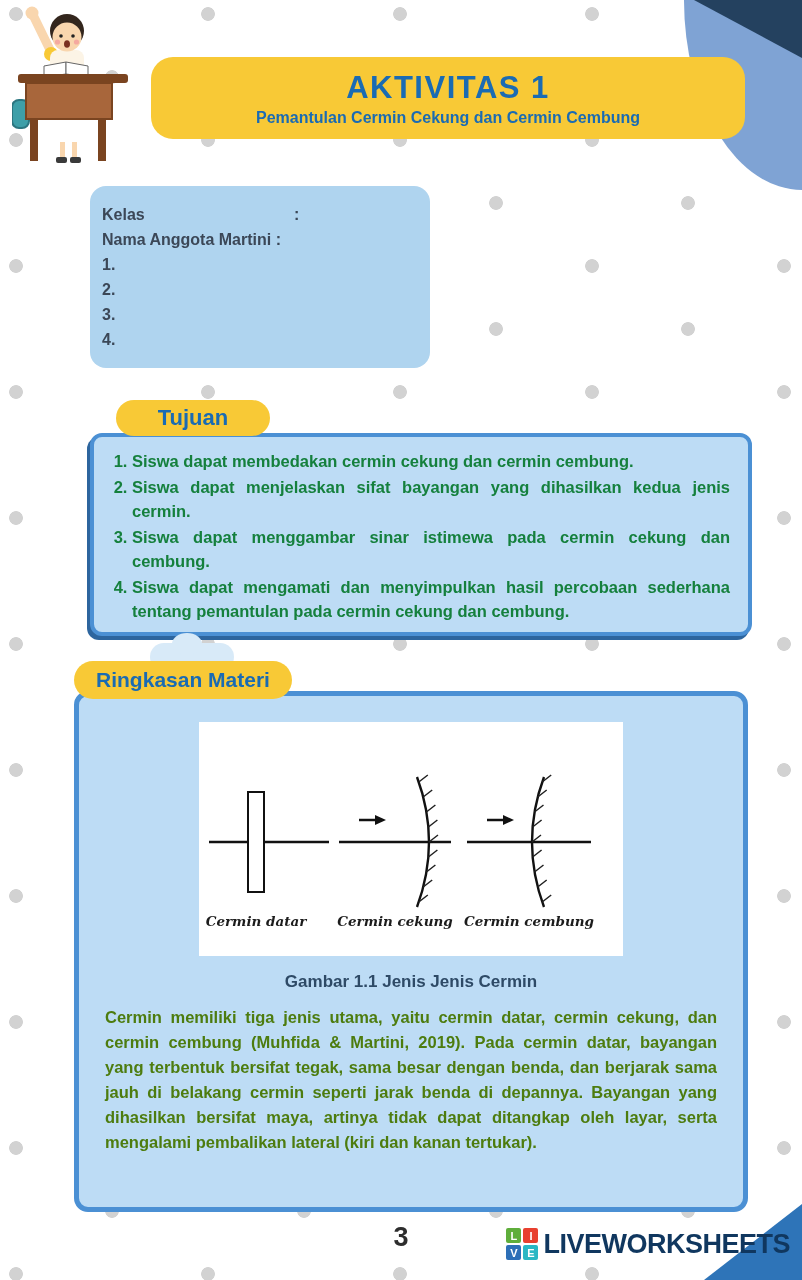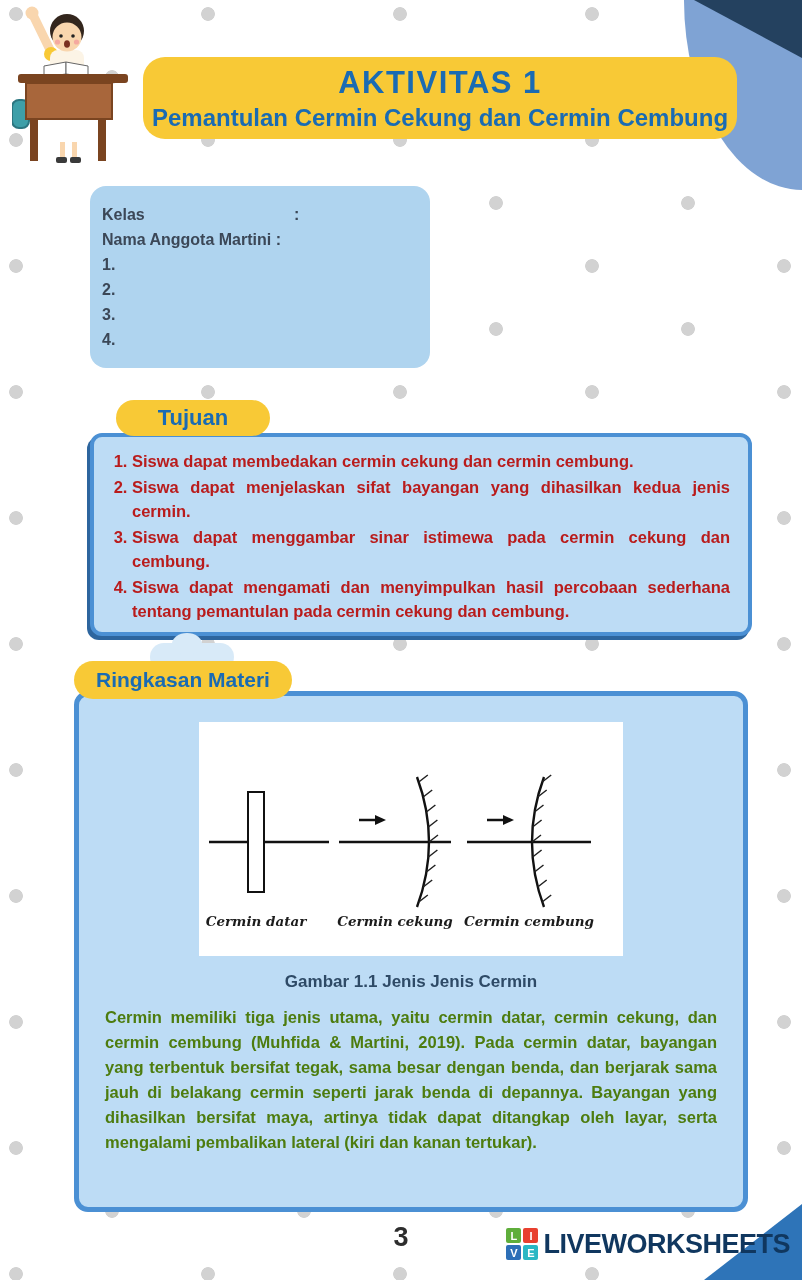--- a/index.html
+++ b/index.html
@@ -20,25 +20,25 @@
   .corner-blue{position:absolute;top:0;right:0;width:118px;height:190px;background:#7FA3D4;
     border-bottom-left-radius:118px 190px;}
   .corner-navy{position:absolute;top:0;right:0;width:0;height:0;
     border-top:58px solid #24415F;border-left:108px solid transparent;}
   .corner-bottom{position:absolute;bottom:0;right:0;width:0;height:0;
     border-bottom:76px solid #2E74B8;border-left:98px solid transparent;}
   
   .kid{position:absolute;left:12px;top:2px;}
   
   .header-banner{
-    position:absolute;left:143px;top:57px;width:594px;height:82px;background:#F8C936;
+    position:absolute;left:151px;top:57px;width:594px;height:82px;background:#F8C936;
     border-radius:22px;display:flex;flex-direction:column;align-items:center;justify-content:center;gap:3px;
   }
   .header-title{font-size:31px;font-weight:800;color:#1A6BB3;letter-spacing:1.5px;}
-  .header-subtitle{font-size:24px;font-weight:800;color:#1A6BB3;}
+  .header-subtitle{font-size:16px;font-weight:800;color:#1A6BB3;}
   
   .kelas-box{
     position:absolute;left:90px;top:186px;width:340px;height:182px;background:#AFD4EF;
     border-radius:16px;padding:16px 12px;box-sizing:border-box;color:#3B4757;
     font-weight:700;font-size:16px;
   }
   .kline{display:flex;height:25px;align-items:center;}
   .klabel{width:192px;}
   .blank{flex:1;height:20px;}
   
@@ -49,21 +49,21 @@
   .pill-tujuan{left:116px;top:400px;width:154px;height:36px;border-radius:18px;font-size:22px;}
   .pill-ringkasan{left:74px;top:661px;width:218px;height:38px;border-radius:19px;font-size:21px;}
   .cloud{position:absolute;left:150px;top:643px;width:84px;height:28px;background:#D8EAF8;border-radius:16px;z-index:2;}
   .cloud::before{content:"";position:absolute;left:22px;top:-10px;width:30px;height:22px;background:#D8EAF8;border-radius:50%;}
   
   .tujuan-box{
     position:absolute;left:90px;top:433px;width:662px;height:203px;background:#BDDCF5;
     border:4px solid #4B90D4;border-radius:12px;box-sizing:border-box;
     box-shadow:-3px 4px 0 #2D659E;padding:13px 18px 10px 12px;
   }
-  .tujuan-box ol{margin:0;padding-left:26px;font-weight:700;font-size:16.5px;color:#b91c1c;
+  .tujuan-box ol{margin:0;padding-left:26px;font-weight:700;font-size:16.5px;color:#15803d;
     text-align:justify;line-height:1.45;}
   .tujuan-box li{margin-bottom:2px;}
   
   .materi-box{
     position:absolute;left:74px;top:691px;width:674px;height:521px;background:#BDDCF5;
     border:5px solid #4B90D4;border-radius:14px;box-sizing:border-box;
   }
   .figure{width:424px;height:234px;background:#ffffff;margin:26px auto 0;}
   .caption{text-align:center;font-weight:700;font-size:17px;color:#2E4A66;margin-top:16px;}
   .materi-text{margin:13px 26px 0;font-weight:700;font-size:16.5px;line-height:1.52;

